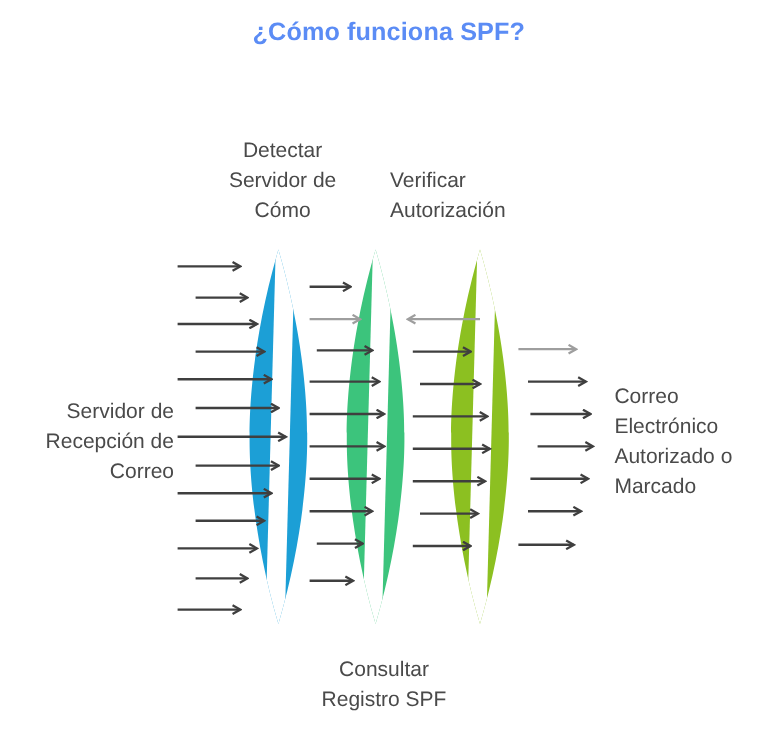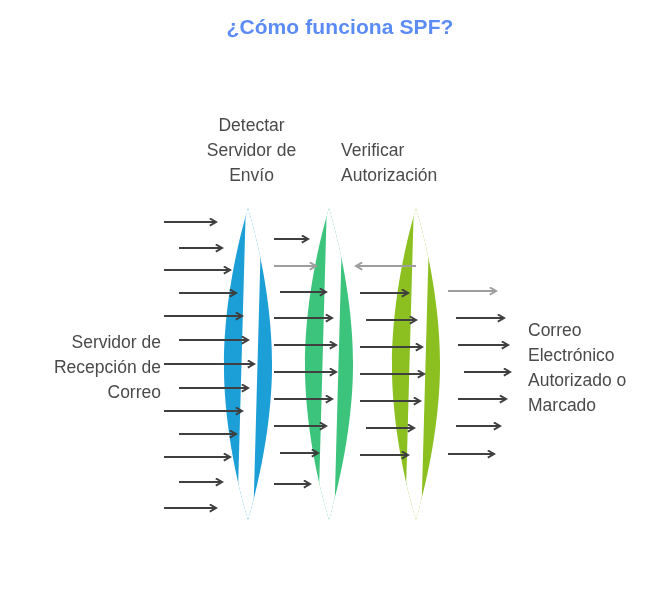--- a/index.html
+++ b/index.html
@@ -12,21 +12,21 @@
     width: 648px;
     height: 610px;
     position: relative;
     overflow: hidden;
     font-family: "Liberation Sans", sans-serif;
     -webkit-font-smoothing: antialiased;
   }
 
   #stage {
     position: absolute;
-    left: 16px; top: 0;
+    left: 0; top: 0;
     width: 515px;
     height: 610px;
   }
 
   
   .title {
     position: absolute;
     left: 0;
     top: 14px;
     width: 648px;
@@ -165,28 +165,30 @@
         <line x1="442" y1="345" x2="492" y2="345" stroke="#3f3f3f" stroke-width="2" marker-end="url(#ah-dark)"></line>
         <line x1="448" y1="372" x2="494" y2="372" stroke="#3f3f3f" stroke-width="2" marker-end="url(#ah-dark)"></line>
         <line x1="442" y1="399" x2="490" y2="399" stroke="#3f3f3f" stroke-width="2" marker-end="url(#ah-dark)"></line>
         <line x1="440" y1="426" x2="484" y2="426" stroke="#3f3f3f" stroke-width="2" marker-end="url(#ah-dark)"></line>
         <line x1="432" y1="454" x2="478" y2="454" stroke="#3f3f3f" stroke-width="2" marker-end="url(#ah-dark)"></line>
       </g>
   </svg>
 
   <div class="label label-detect">Detectar
 Servidor de
-Envío</div>
+Cómo</div>
 
   <div class="label label-verify">Verificar
 Autorización</div>
 
   <div class="label label-left">Servidor de
 Recepción de
 Correo</div>
 
   <div class="label label-right">Correo
 Electrónico
 Autorizado o
 Marcado</div>
 
+  <div class="label label-bottom">Consultar
+Registro SPF</div>
 
 </div>
 
 </body></html>

